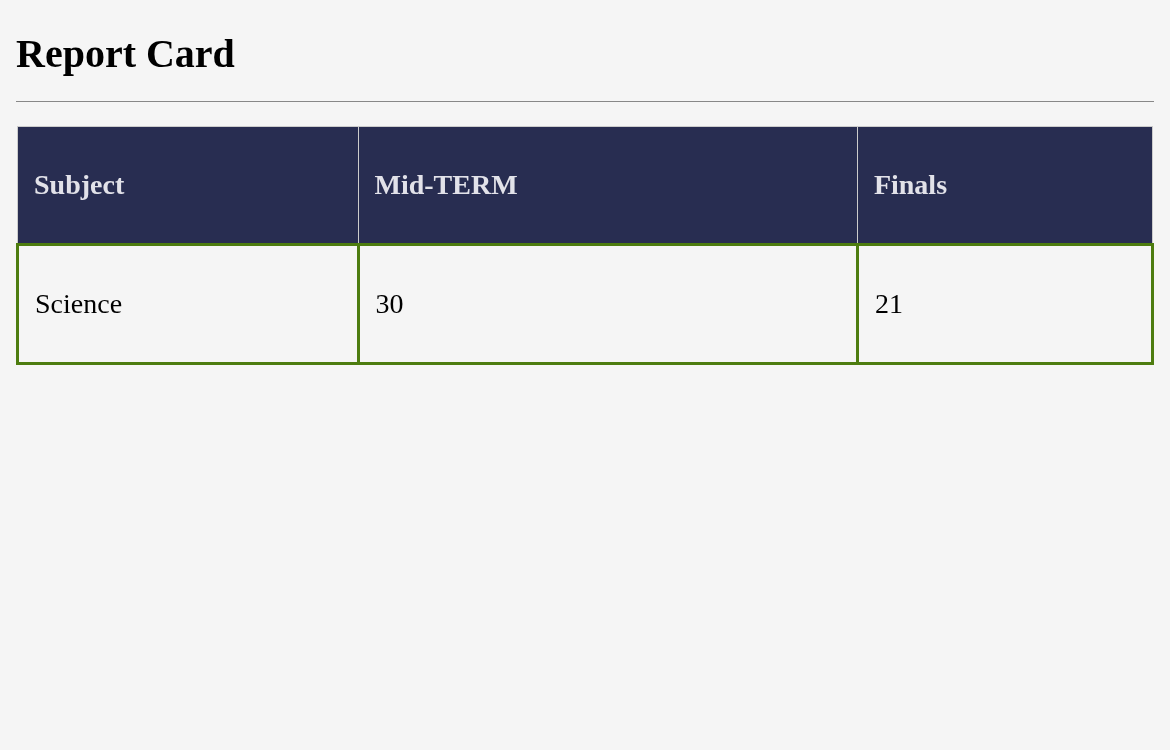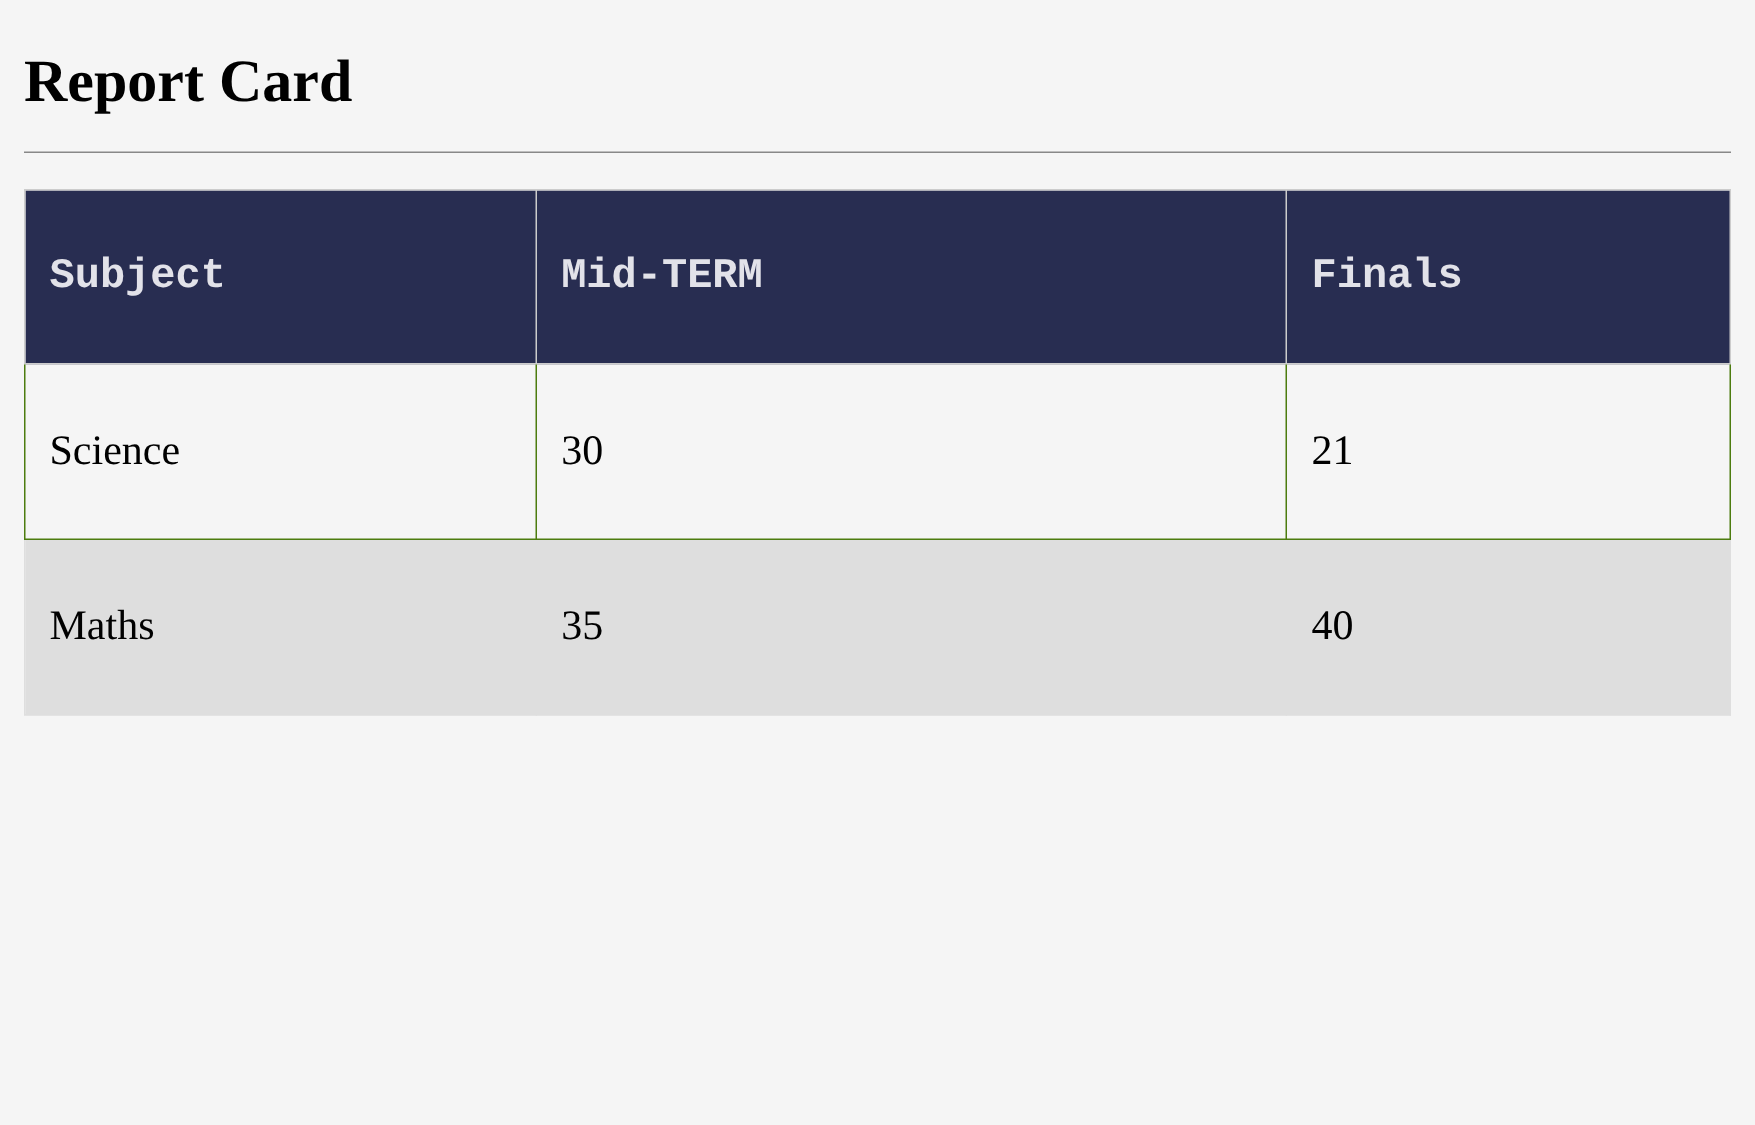--- a/index.html
+++ b/index.html
@@ -30,25 +30,24 @@
       border: 1px solid #ddd;
     }
     th {
       background-color: #282d51;
       color: #e2e2e9;
       text-align: left;
       padding: 42px 16px;
       font-weight: bold;
       font-size: 28px;
       border: 1px solid #ccc;
-      font-family: Liberation Mono, monospace;
     }
     td {
       padding: 42px 16px;
-      border: 1px solid #4d7c0f;
+      border: 3px solid #4d7c0f;
       font-size: 28px;
       color: #000;
     }
     tbody tr:nth-child(even) td {
       background-color: #dedede;
       border-color: #dedede;
     }
     tbody tr:nth-child(odd) td {
       background-color: #f5f5f5;
     }
@@ -74,19 +73,14 @@
       <th>Mid-TERM</th>
       <th>Finals</th>
     </tr>
   </thead>
   <tbody>
     <tr>
       <td>Science</td>
       <td>30</td>
       <td>21</td>
     </tr>
-    <tr>
-      <td>Maths</td>
-      <td>35</td>
-      <td>40</td>
-    </tr>
   </tbody>
 </table>
 
 </body></html>

